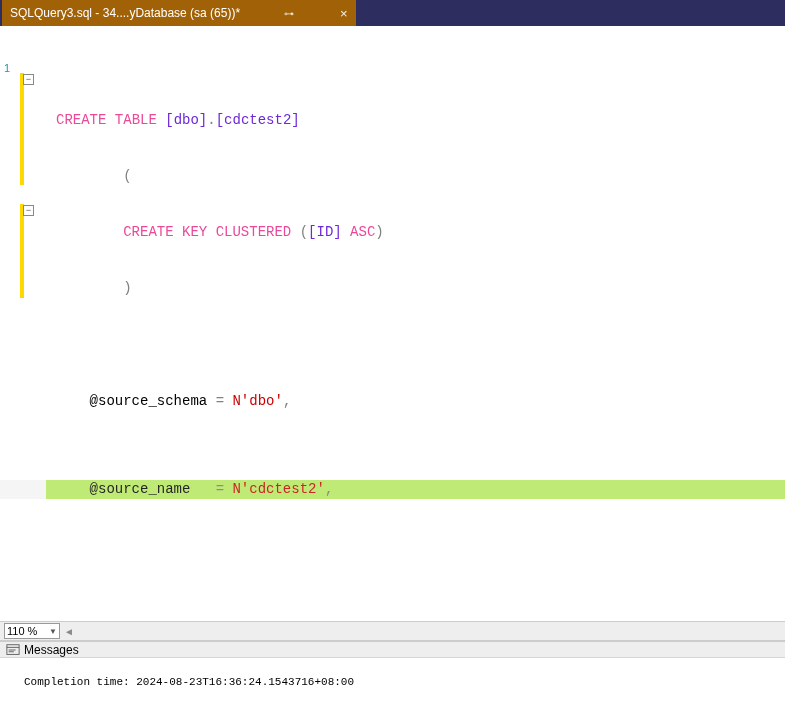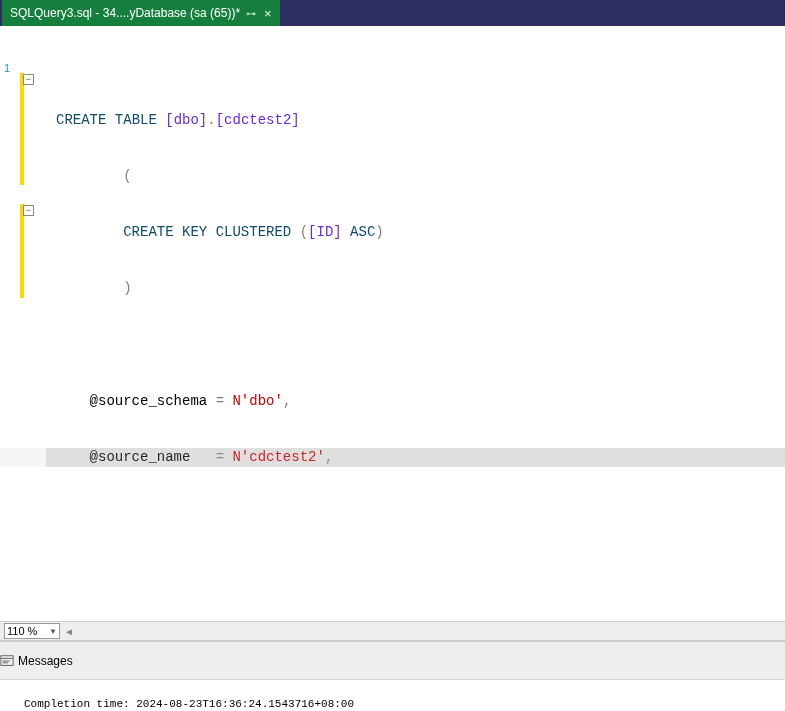--- a/index.html
+++ b/index.html
@@ -23,22 +23,23 @@
       align-items: center;
       color: #ffffff;
       font-size: 12px;
       padding-left: 2px;
     }
     .tab {
       display: flex;
       align-items: center;
       padding: 0 8px;
       height: 26px;
-      background: #15803d;
+      background: #a16207;
       color: #ffffff;
+      gap: 38px;
     }
     .tab-pin {
       margin-left: 6px;
       margin-right: 4px;
       opacity: 0.8;
       font-size: 10px;
     }
     .tab-close {
       margin-left: 4px;
       opacity: 0.9;
@@ -98,33 +99,34 @@
       white-space: pre;
       padding-top: 47px;
       position: relative;
     }
     .line {
       height: 18.75px;
       padding-left: 10px;
       position: relative;
     }
     .line.hl {
-      background: #e5e5e5;
+      background: #bef264;
+      margin-top: 32px;
     }
     .line.hl::before {
       content: "";
       position: absolute;
       left: -46px;
       right: 0;
       top: 0;
       bottom: 0;
       background: rgba(200,200,200,0.18);
       pointer-events: none;
     }
-    .kw-blue { color: #0c4a6e; }
+    .kw-blue { color: #ec4899; }
     .kw-teal { color: #6d28d9; }
     .kw-gray { color: #808080; }
     .kw-red { color: #cc0000; }
     .kw-black { color: #000000; }
     .zoom-bar {
       height: 20px;
       background: #eeeeee;
       border-top: 1px solid #cccccc;
       border-bottom: 1px solid #cccccc;
       display: flex;
@@ -149,24 +151,25 @@
       width: 18px;
       margin-left: 4px;
       color: #888;
       font-size: 10px;
     }
     .messages-panel {
       border-top: 1px solid #cccccc;
       background: #ffffff;
     }
     .messages-header {
-      height: 38px;
+      height: 16px;
       background: #eeeeee;
       display: flex;
       align-items: center;
+      padding-left: 6px;
       font-size: 12px;
       border-bottom: 1px solid #d6d6d6;
     }
     .messages-icon {
       width: 14px;
       height: 14px;
       margin-right: 4px;
     }
     .messages-body {
       font-family: Consolas, "Courier New", monospace;

